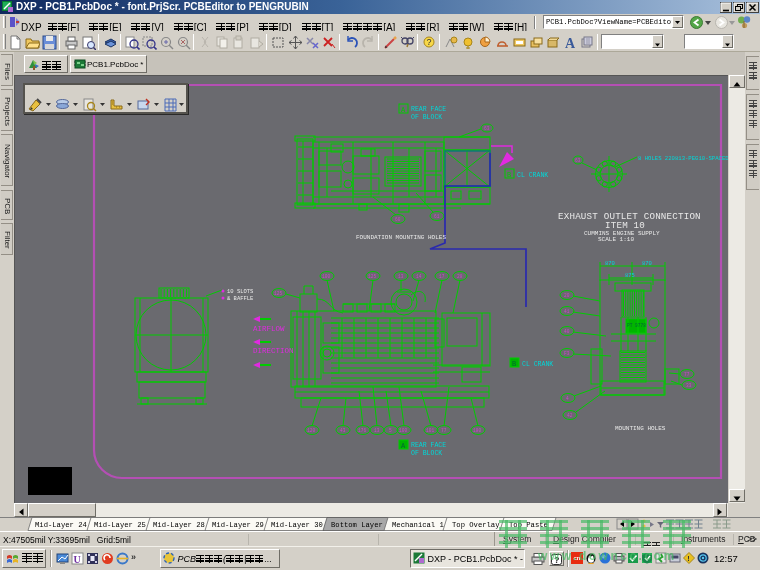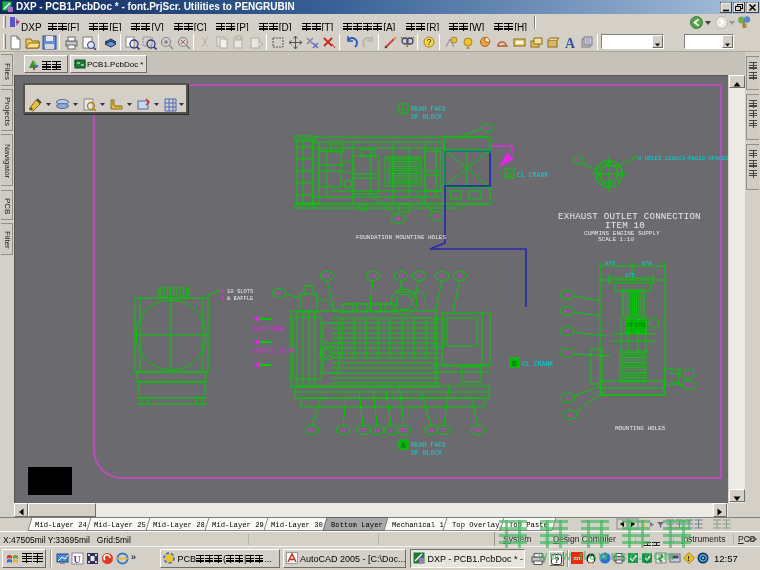--- a/index.html
+++ b/index.html
@@ -24,21 +24,21 @@
 </style></head>
 <body>
 
 <div class="abs" style="left:0;top:0;width:760px;height:14px;background:linear-gradient(90deg,#10295e 0%,#3a6398 45%,#a8c0dc 100%);">
  <svg class="abs" style="left:2px;top:1px" width="12" height="12" viewBox="0 0 12 12">
       <rect x="0" y="0" width="10" height="10" fill="#0a7a30"></rect>
       <rect x="1" y="1" width="8" height="8" fill="#1fae57"></rect>
       <path d="M2,8 L8,2" stroke="#fff" stroke-width="1.5"></path>
       <rect x="6" y="6" width="5" height="5" fill="#b06ad0"></rect>
     </svg>
- <span class="abs" style="left:16px;top:1px;color:#fff;font-size:10px;font-weight:bold;letter-spacing:0px;">DXP - PCB1.PcbDoc * - font.PrjScr. Utilities to PENGRUBIN</span>
+ <span class="abs" style="left:16px;top:1px;color:#fff;font-size:10px;font-weight:bold;letter-spacing:0px;">DXP - PCB1.PcbDoc * - font.PrjScr. PCBEditor to PENGRUBIN</span>
  <svg class="abs" style="left:720px;top:2px" width="39" height="11" viewBox="0 0 39 11">
   <g>
         <rect x="0.5" y="0.5" width="11" height="10" fill="#d4d0c8" stroke="#404040"></rect>
         <path d="M1,1 h10 M1,1 v9" stroke="#fff"></path>
         <rect x="13.5" y="0.5" width="11" height="10" fill="#d4d0c8" stroke="#404040"></rect>
         <path d="M14,1 h10 M14,1 v9" stroke="#fff"></path>
         <rect x="26.5" y="0.5" width="12" height="10" fill="#d4d0c8" stroke="#404040"></rect>
         <path d="M27,1 h11 M27,1 v9" stroke="#fff"></path>
       </g>
   <path d="M3,8.5 H9" stroke="#000" stroke-width="1.6"></path>
@@ -52,20 +52,23 @@
  <div class="abs" style="left:3px;top:2px;width:3px;height:12px;border-left:1px solid #fff;border-right:1px solid #808080;"></div>
  <svg class="abs" style="left:9px;top:2px" width="12" height="12" viewBox="0 0 12 12">
       <rect x="1" y="1" width="5" height="10" fill="#5a52c8"></rect>
       <path d="M7,2 L11,6 L7,10 Z" fill="#8080d8"></path>
       <rect x="7" y="5" width="3" height="2" fill="#c03838"></rect>
     </svg>
  <div class="abs" style="left:21px;top:3px;white-space:nowrap;">
   <span class="mi" style="margin-right:6px;">DXP</span><span class="mi" style="margin-right:10px;"><i class="cj c9"></i><i class="cj c9"></i>[F]</span><span class="mi" style="margin-right:10px;"><i class="cj c9"></i><i class="cj c9"></i>[E]</span><span class="mi" style="margin-right:10px;"><i class="cj c9"></i><i class="cj c9"></i>[V]</span><span class="mi" style="margin-right:10px;"><i class="cj c9"></i><i class="cj c9"></i>[C]</span><span class="mi" style="margin-right:10px;"><i class="cj c9"></i><i class="cj c9"></i>[P]</span><span class="mi" style="margin-right:10px;"><i class="cj c9"></i><i class="cj c9"></i>[D]</span><span class="mi" style="margin-right:10px;"><i class="cj c9"></i><i class="cj c9"></i>[T]</span><span class="mi" style="margin-right:11px;"><i class="cj c9"></i><i class="cj c9"></i><i class="cj c9"></i><i class="cj c9"></i>[A]</span><span class="mi" style="margin-right:10px;"><i class="cj c9"></i><i class="cj c9"></i>[R]</span><span class="mi" style="margin-right:10px;"><i class="cj c9"></i><i class="cj c9"></i>[W]</span><span class="mi"><i class="cj c9"></i><i class="cj c9"></i>[H]</span>
  </div>
  <div class="abs" style="left:534px;top:2px;width:2px;height:13px;border-left:1px solid #808080;border-right:1px solid #fff;"></div>
+ <div class="abs sunk" style="left:543px;top:1px;width:141px;height:14px;background:#fff;font-family:'Liberation Mono',monospace;font-size:7.2px;line-height:13px;padding-left:2px;white-space:nowrap;overflow:hidden;">PCB1.PcbDoc?ViewName=PCBEditor;<div class="abs bevel" style="right:0;top:0;width:11px;height:12px;"><svg width="9" height="10" viewBox="0 0 9 10">
+          <path d="M2,4 L7,4 L4.5,7 Z" fill="#000"></path>
+        </svg></div></div>
  <svg class="abs" style="left:690px;top:2px" width="13" height="13" viewBox="0 0 13 13">
       <circle cx="6.5" cy="6.5" r="6" fill="#53a647" stroke="#3c7a34"></circle>
       <path d="M8.5,3.5 L4.5,6.5 L8.5,9.5" stroke="#fff" stroke-width="1.8" fill="none"></path>
     </svg>
  <svg class="abs" style="left:705px;top:7px" width="7" height="5" viewBox="0 0 7 5">
       <path d="M0,0 L6,0 L3,4 Z" fill="#444"></path>
     </svg>
  <svg class="abs" style="left:715px;top:2px" width="13" height="13" viewBox="0 0 13 13">
       <circle cx="6.5" cy="6.5" r="6" fill="#e8e6e0" stroke="#b8b5ae"></circle>
       <path d="M4.5,3.5 L8.5,6.5 L4.5,9.5" stroke="#fff" stroke-width="1.8" fill="none"></path>
@@ -735,28 +738,21 @@
  <svg class="abs" style="left:116px;top:5px" width="13" height="13" viewBox="0 0 13 13">
       <circle cx="6.5" cy="6.5" r="5" fill="none" stroke="#3a78c8" stroke-width="2"></circle>
       <path d="M1,6.5 h11" stroke="#e8b425" stroke-width="1.6"></path>
     </svg>
  <span class="abs" style="left:131px;top:5px;font-size:9px;font-weight:bold;color:#333;">»</span>
  <div class="abs tbtn" style="left:160px;width:120px;padding:2px 2px;">
   <svg width="12" height="12" viewBox="0 0 12 12" style="vertical-align:-2px">
         <circle cx="6" cy="6" r="5" fill="#e8c438"></circle>
         <circle cx="6" cy="6" r="5" fill="none" stroke="#2a62b8" stroke-width="1.4" stroke-dasharray="3 2"></circle>
       </svg>
-  <span style="font-size:9px;color:#000;">PCB<i class="cj c8"></i><i class="cj c8"></i><i class="cj c8"></i>(<i class="cj c8"></i><i class="cj c8"></i>|<i class="cj c8"></i><i class="cj c8"></i>...</span>
- </div>
- <div class="abs tbtn" style="left:283px;width:123px;padding:2px 2px;">
-  <svg width="12" height="12" viewBox="0 0 12 12" style="vertical-align:-2px">
-        <rect x="0.5" y="0.5" width="11" height="11" fill="#fff" stroke="#999"></rect>
-        <path d="M2,10 L6,2 L10,10 M4,7.5 h4" stroke="#c03020" stroke-width="1.5" fill="none"></path>
-      </svg>
-  <span style="font-size:9px;">AutoCAD 2005 - [C:\Doc...</span>
+  <span style="font-size:9px;color:#000;font-style:italic;">PCB<i class="cj c8"></i><i class="cj c8"></i><i class="cj c8"></i>(<i class="cj c8"></i><i class="cj c8"></i>|<i class="cj c8"></i><i class="cj c8"></i>...</span>
  </div>
  <div class="abs tbtn" style="left:410px;width:115px;padding:2px 2px;border-top:1px solid #6f6d66;border-left:1px solid #6f6d66;border-right:1px solid #fff;border-bottom:1px solid #fff;background:#e8e5de;">
   <svg width="12" height="12" viewBox="0 0 12 12" style="vertical-align:-2px">
         <rect x="0.5" y="0.5" width="11" height="11" fill="#1c7a38"></rect>
         <path d="M2,9 L9,2" stroke="#fff" stroke-width="1.4"></path>
         <rect x="6" y="6" width="5" height="5" fill="#b06ad0"></rect>
       </svg>
   <span style="font-size:9px;">DXP - PCB1.PcbDoc * - f...</span>
  </div>
  <svg class="abs" style="left:531px;top:5px" width="14" height="13" viewBox="0 0 14 13">

